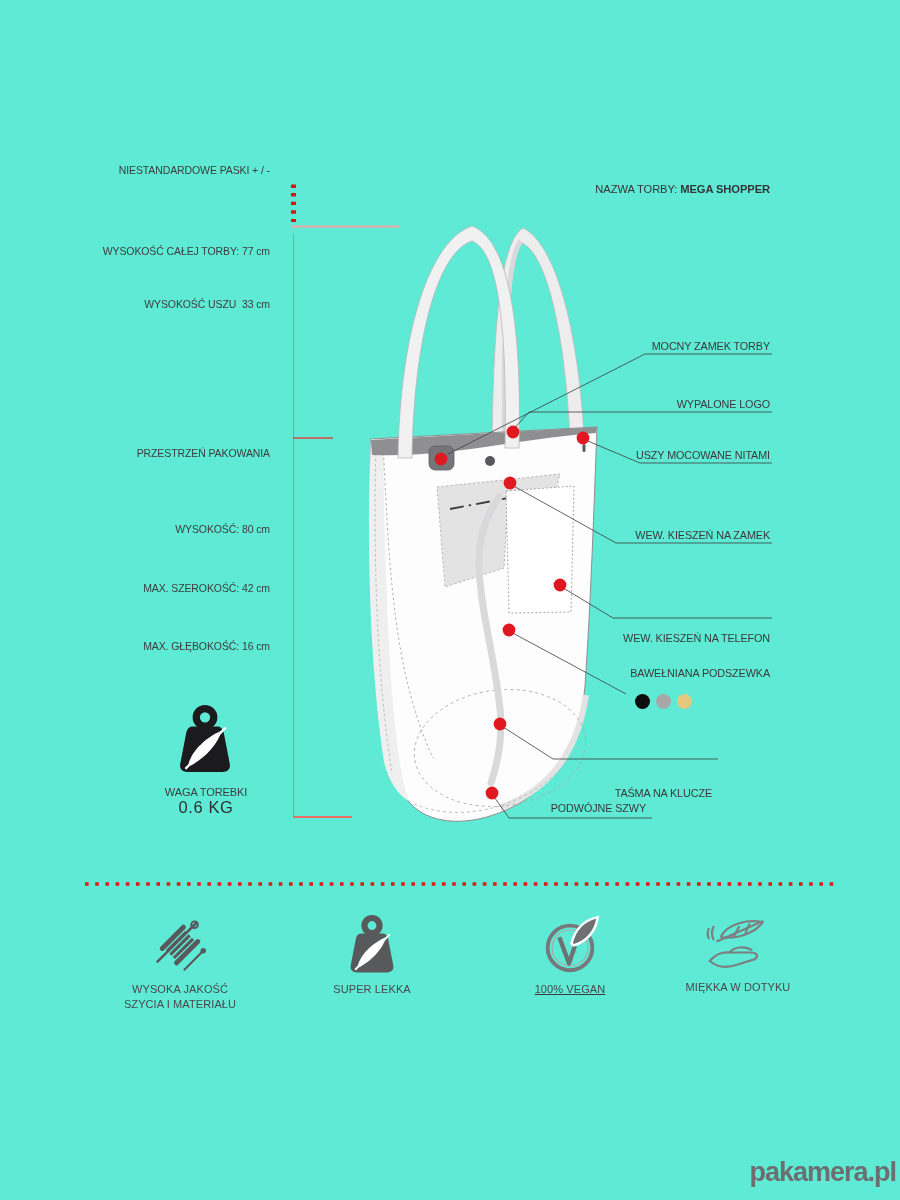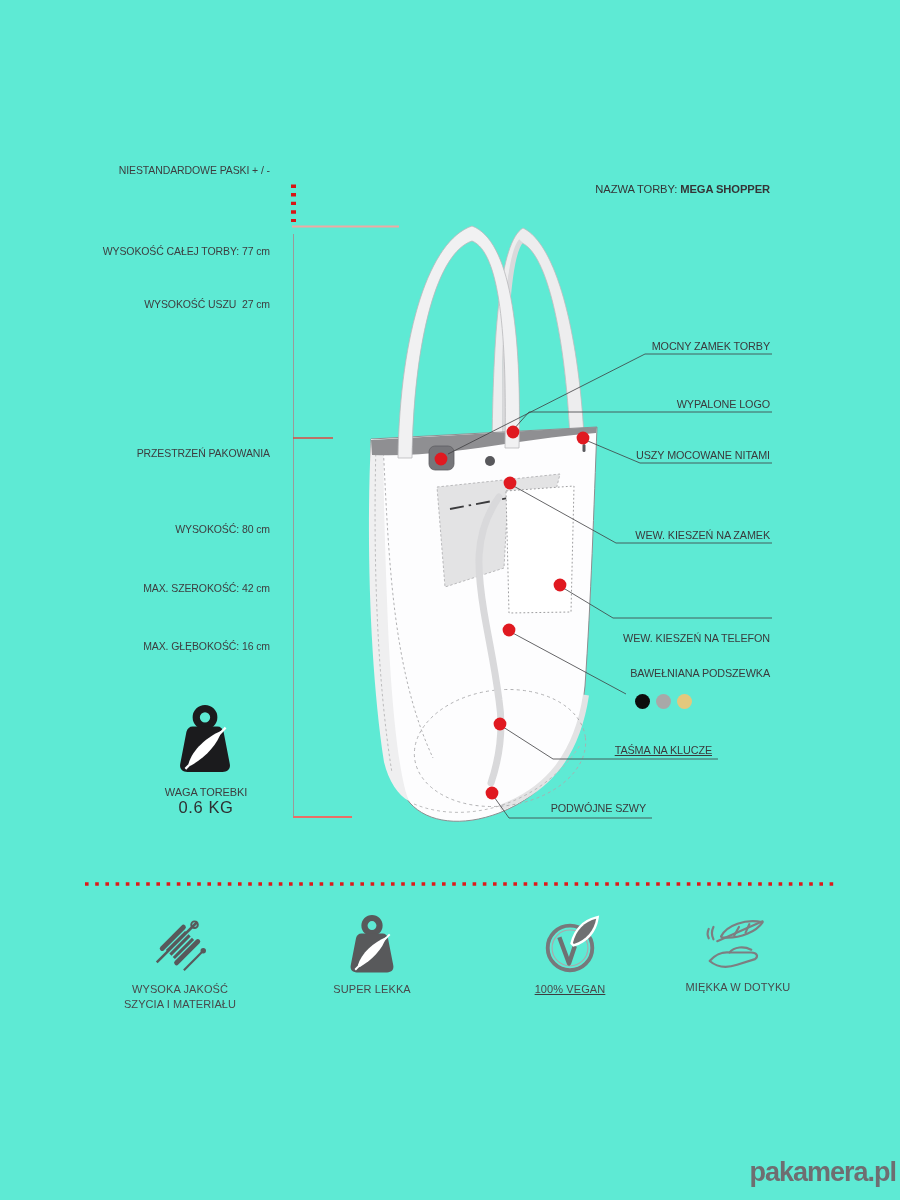--- a/index.html
+++ b/index.html
@@ -92,42 +92,42 @@
       <circle cx="492" cy="793" r="6.4"></circle>
     </g>
 
     <line x1="85" y1="884" x2="837" y2="884" stroke="#de1a1a" stroke-width="3.6" stroke-dasharray="3.6 6.6"></line>
   </svg>
 
   <div class="lbl ra" style="left:40px;top:162px;width:230px;">NIESTANDARDOWE PASKI + / -</div>
 
   <div class="lbl ra" style="left:40px;top:208px;width:230px;">
     <div>WYSOKOŚĆ CAŁEJ TORBY: 77 cm</div>
-    <div>WYSOKOŚĆ USZU  27 cm</div>
+    <div>WYSOKOŚĆ USZU  33 cm</div>
   </div>
 
   <div class="lbl ra title" style="right:130px;top:163px;width:300px;">
     <span>NAZWA TORBY: </span><b>MEGA SHOPPER</b>
   </div>
 
   <div class="lbl ra" style="left:40px;top:445px;width:230px;">PRZESTRZEŃ PAKOWANIA</div>
 
   <div class="lbl ra packing-specs" style="left:40px;top:481px;width:230px;">
     <div>WYSOKOŚĆ: 80 cm</div>
     <div>MAX. SZEROKOŚĆ: 42 cm</div>
     <div>MAX. GŁĘBOKOŚĆ: 16 cm</div>
   </div>
 
   <div class="callout ra" style="right:130px;top:340px;width:220px;">MOCNY ZAMEK TORBY</div>
   <div class="callout ra" style="right:130px;top:398px;width:220px;">WYPALONE LOGO</div>
   <div class="callout ra" style="right:130px;top:449px;width:220px;">USZY MOCOWANE NITAMI</div>
   <div class="callout ra" style="right:130px;top:529px;width:220px;">WEW. KIESZEŃ NA ZAMEK</div>
   <div class="callout ra" style="right:130px;top:632px;width:220px;">WEW. KIESZEŃ NA TELEFON</div>
   <div class="callout ra" style="right:130px;top:667px;width:220px;">BAWEŁNIANA PODSZEWKA</div>
-  <div class="callout ra" style="right:188px;top:744px;width:220px;text-decoration:underline;">TAŚMA NA KLUCZE</div>
+  <div class="callout ra" style="right:188px;top:787px;width:220px;">TAŚMA NA KLUCZE</div>
   <div class="callout ra" style="right:254px;top:802px;width:220px;">PODWÓJNE SZWY</div>
 
   <div class="swatch-row" style="left:635px;top:694px;">
     <div class="swatch" style="background-color: rgb(13, 13, 13);"></div>
     <div class="swatch" style="background-color: rgb(168, 168, 168);"></div>
     <div class="swatch" style="background-color: rgb(227, 200, 125);"></div>
   </div>
 
   <div class="abs" style="left:172px;top:703px;width:66px;height:74px;">
     <svg width="66" height="74" viewBox="0 0 64 70">

